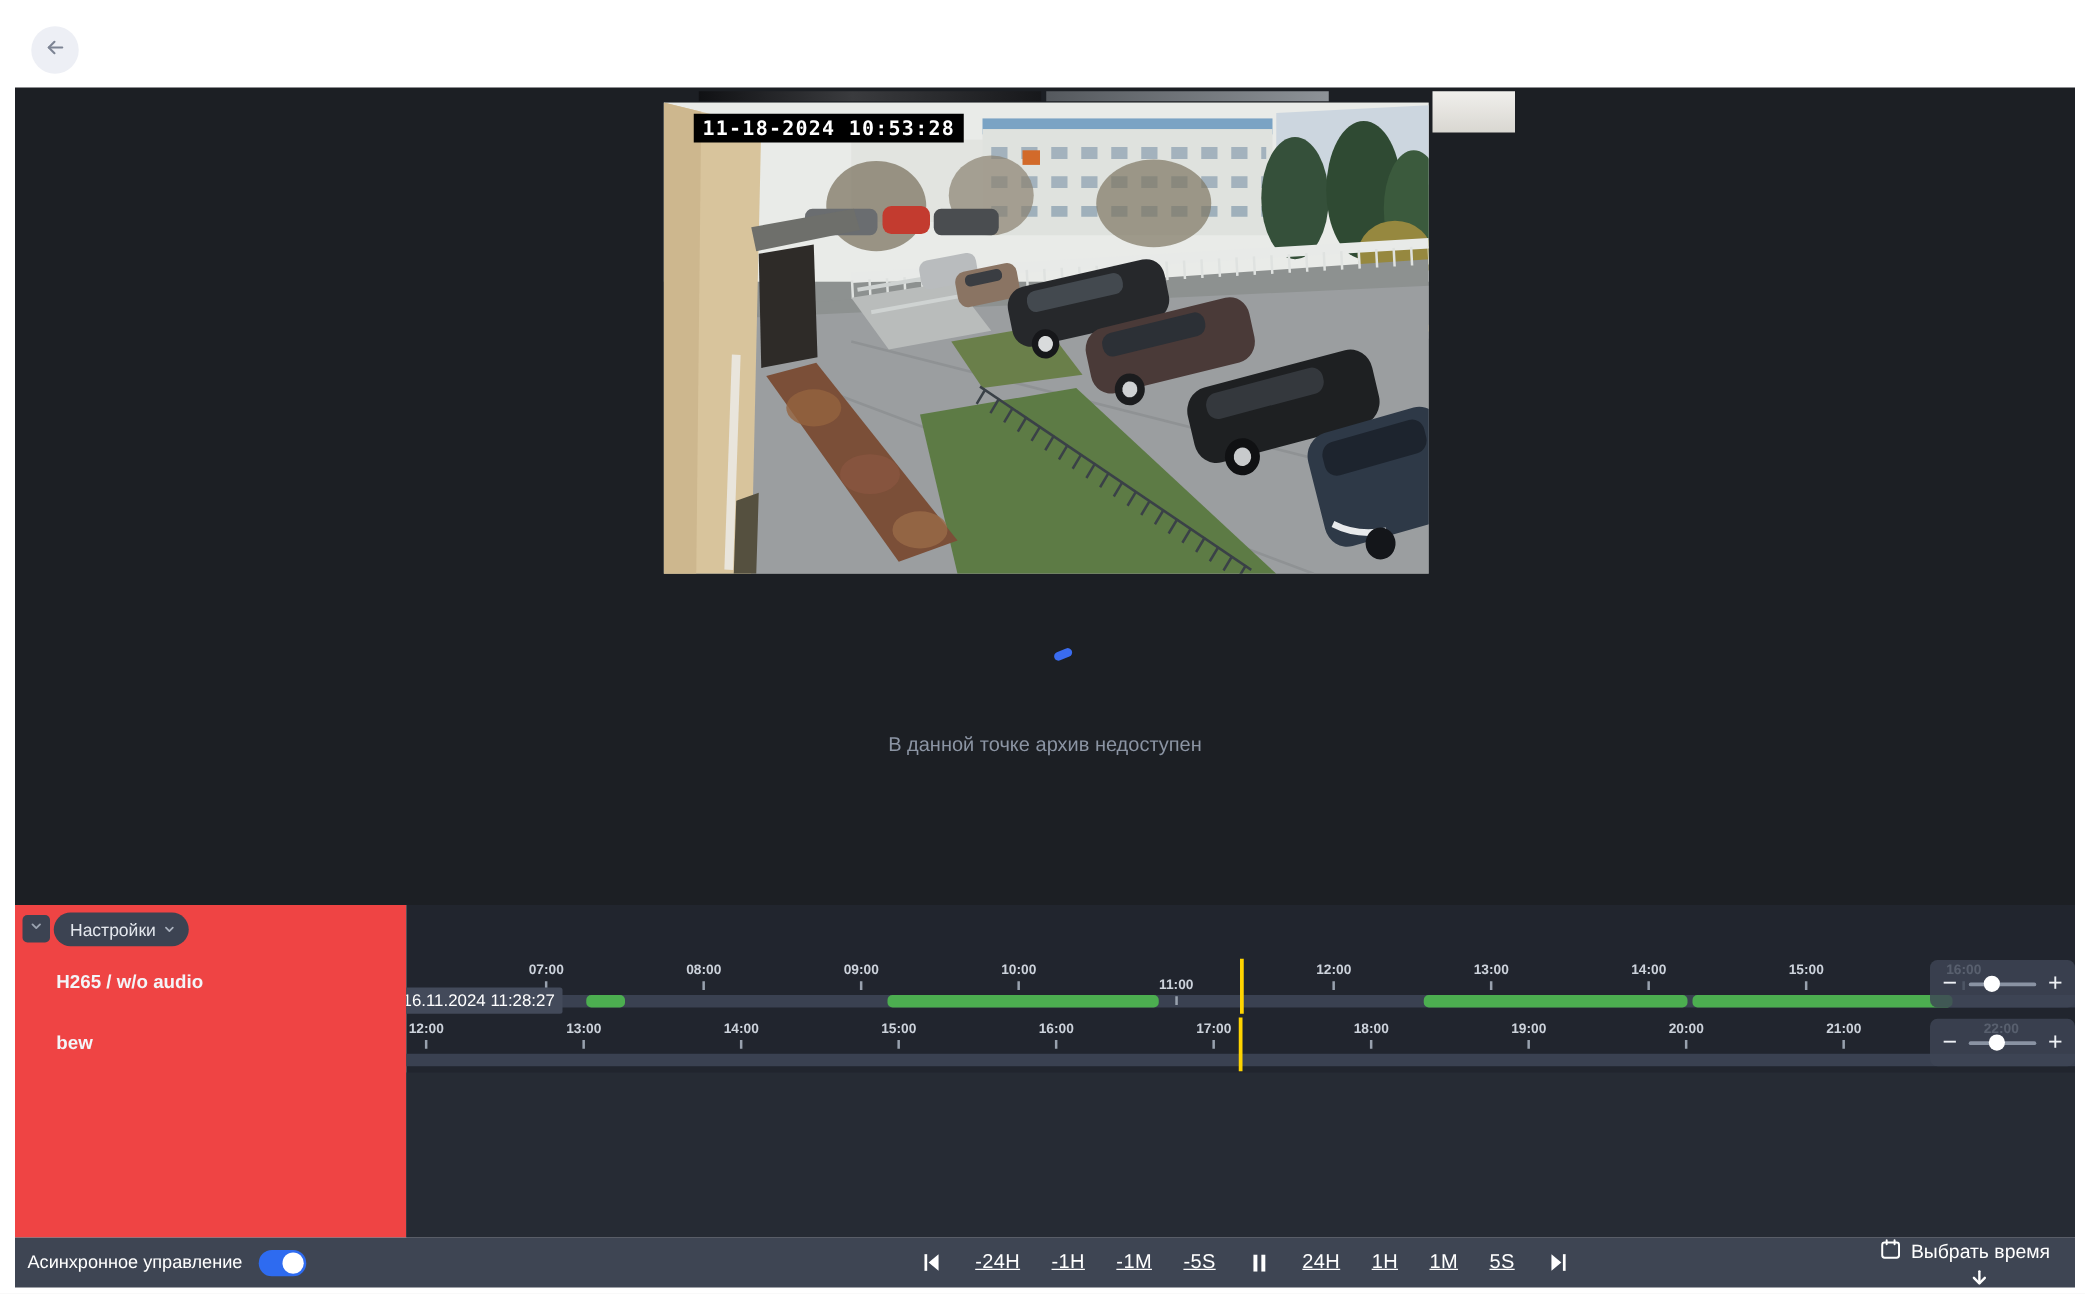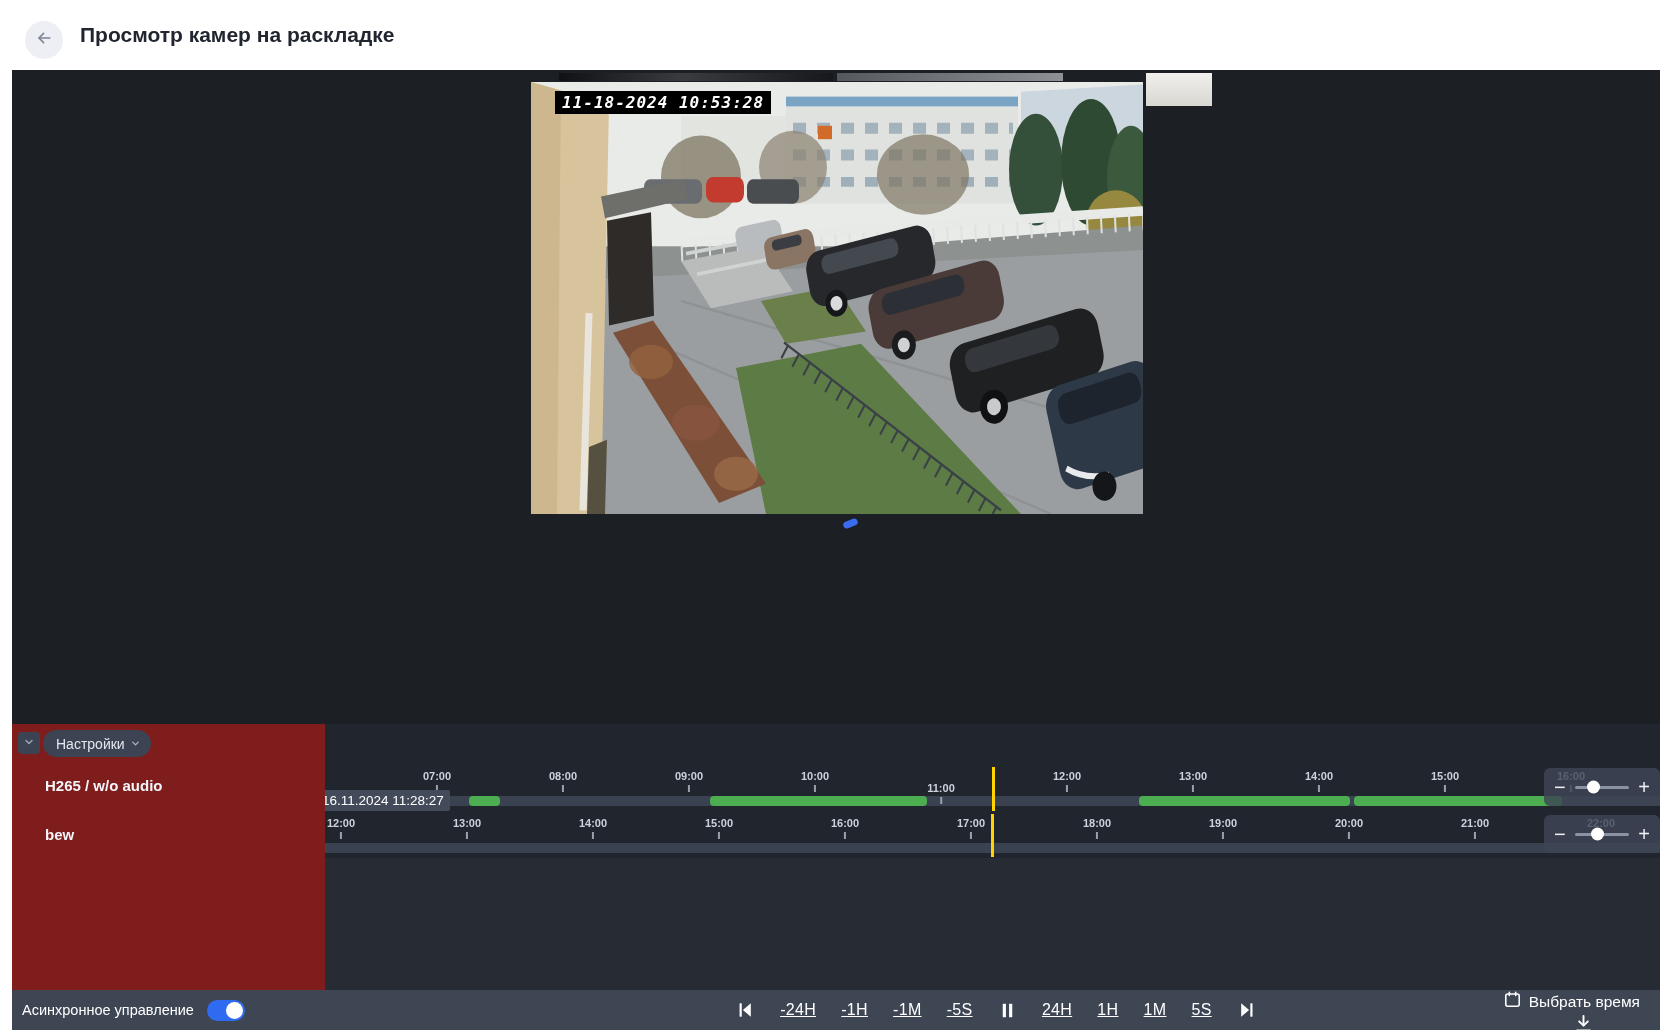--- a/index.html
+++ b/index.html
@@ -15,32 +15,32 @@
 
   
   .viewport{position:absolute;left:12px;top:70px;width:1648px;height:654px;background:#1c1f24;}
   .frag{position:absolute;}
   .frag-a{left:547px;top:3px;width:274px;height:8px;
           background:linear-gradient(90deg,#101114,#3a3b3e 45%,#17181b);}
   .frag-b{left:825px;top:3px;width:226px;height:8px;
           background:linear-gradient(90deg,#55595e,#8d9297);}
   .frag-c{left:1134px;top:3px;width:66px;height:33px;
           background:linear-gradient(180deg,#f0efec,#d9d7d1);}
-  .video{position:absolute;left:519px;top:12px;width:612px;height:432px;background:#8d9190;cursor:pointer;font-style:italic;}
+  .video{position:absolute;left:519px;top:12px;width:612px;height:377px;background:#8d9190;cursor:pointer;}
   .video svg{display:block;width:100%;height:100%;}
   .osd{position:absolute;left:24px;top:9px;background:#000;color:#fff;
        font-family:"DejaVu Sans Mono",monospace;font-size:16px;font-weight:700;
        letter-spacing:1px;padding:2px 7px;white-space:nowrap;}
   .spinner{position:absolute;left:831px;top:450px;width:15px;height:7px;border-radius:4px;
            background:#3a6cf0;transform:rotate(-22deg);}
   .no-archive{position:absolute;left:0;right:0;top:518px;text-align:center;
               color:#8b94a3;font-size:16px;}
 
   
-  .panel-side{position:absolute;left:12px;top:724px;width:313px;height:266px;background:#7f1d1d;}
+  .panel-side{position:absolute;left:12px;top:724px;width:313px;height:266px;background:#ef4444;}
   .collapse-btn{position:absolute;left:6px;top:8px;width:22px;height:22px;border-radius:4px;
                 background:#3c4352;display:flex;align-items:center;justify-content:center;cursor:pointer;}
   .settings-btn{position:absolute;left:31px;top:6px;height:27px;border-radius:14px;background:#3c4352;
                 color:#e4e8ee;font-size:14px;display:flex;align-items:center;gap:5px;
                 padding:0 10px 0 13px;cursor:pointer;white-space:nowrap;}
   .cam-label{position:absolute;left:33px;font-size:15px;font-weight:700;color:#f3f5f8;white-space:nowrap;}
   .cam-label.r0{top:53px;}
   .cam-label.r1{top:102px;}
 
   .tl-area{position:absolute;left:325px;top:724px;width:1335px;height:266px;background:#21252e;overflow:hidden;}
@@ -86,21 +86,20 @@
 
   <div class="header">
     <div class="back-btn">
       <span>
         <svg width="20" height="20" viewBox="0 0 24 24" fill="none" stroke="#7d8494" stroke-width="2" stroke-linecap="round" stroke-linejoin="round">
             <path d="M19 12H6"></path>
             <path d="M11.5 6.5 6 12l5.5 5.5"></path>
           </svg>
       </span>
     </div>
-    <div class="page-title">Просмотр камер на раскладке</div>
   </div>
 
   <div class="viewport">
     <div class="frag frag-a"></div>
     <div class="frag frag-b"></div>
     <div class="frag frag-c"></div>
 
     <div class="video">
       <svg viewBox="0 0 612 355" preserveAspectRatio="none">
 
@@ -187,20 +186,21 @@
         <polygon points="0,0 30,7 26,355 0,355" fill="#cdb78e"></polygon>
         <polygon points="70,94 152,80 157,96 74,112" fill="#6e6f6b"></polygon>
         <polygon points="76,114 120,107 123,192 78,200" fill="#2e2b28"></polygon>
         <line x1="58" y1="190" x2="52" y2="352" stroke="#e9e5dc" stroke-width="7"></line>
         <polygon points="58,300 76,294 74,355 56,355" fill="#55503f"></polygon>
       </svg>
       <div class="osd">11-18-2024 10:53:28</div>
     </div>
 
     <div class="spinner"></div>
+    <div class="no-archive">В данной точке архив недоступен</div>
   </div>
 
   <div class="panel-side">
     <div class="collapse-btn">
       <span>
         <svg width="12" height="12" viewBox="0 0 24 24" fill="none" stroke="#9aa3b0" stroke-width="3" stroke-linecap="round" stroke-linejoin="round">
             <path d="M6 9l6 6 6-6"></path>
           </svg>
       </span>
     </div>

